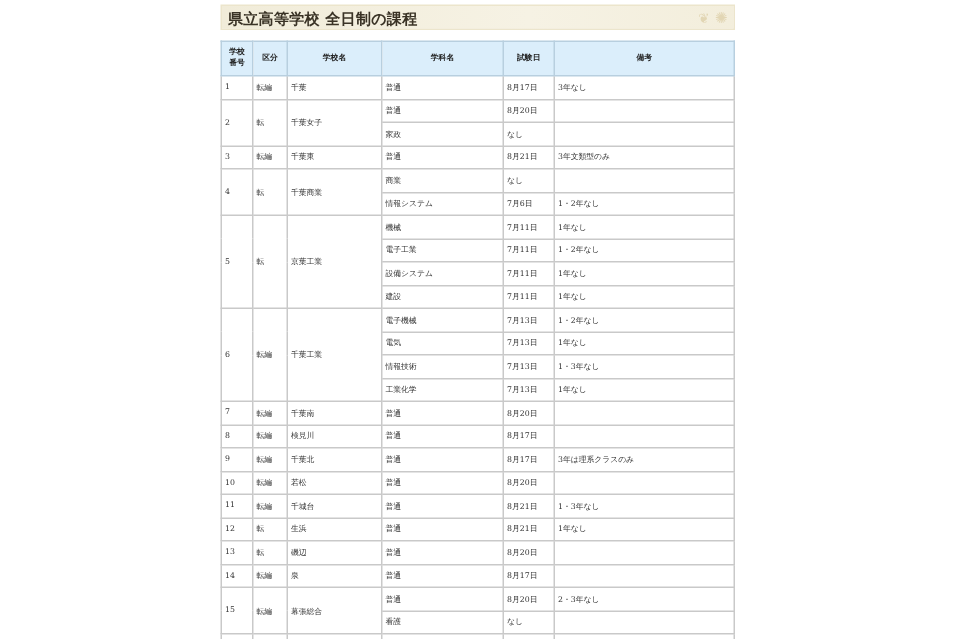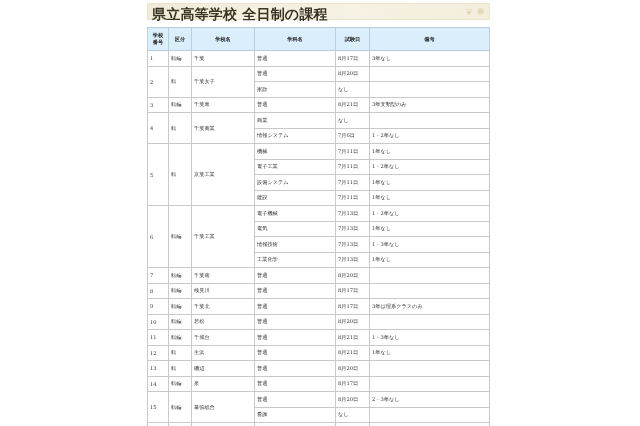--- a/index.html
+++ b/index.html
@@ -1,21 +1,21 @@
 <!DOCTYPE html>
 <html><head>
 <meta charset="utf-8">
 <style>
   html, body { margin:0; padding:0; background:#ffffff; }
   body { width:640px; height:426px; overflow:hidden; position:relative;
          font-family:"DejaVu Serif","Liberation Serif",serif; color:#333; }
   .page { position:absolute; left:147px; top:3px; width:343px; }
   .title-bar { height:17px; background:linear-gradient(90deg,#f1ecd9 0%,#f6f2e4 60%,#f3eedc 100%);
                border:1px solid #ece5cc; position:relative; box-sizing:border-box; }
-  .title-text { position:absolute; left:4px; top:2px; font-size:14px; font-weight:bold; color:#3a3326; letter-spacing:0.2px; }
+  .title-text { position:absolute; left:4px; top:2px; font-size:10px; font-weight:bold; color:#3a3326; letter-spacing:0.2px; }
   .deco { position:absolute; top:3px; font-size:9px; color:#e2d6b4; }
   .deco.leaf { right:16px; }
   .deco.shell { right:4px; font-size:10px; top:2px; }
   table { position:absolute; left:0; top:24px; width:342px; border-collapse:collapse; table-layout:fixed; font-size:5.2px; }
   th, td { border:1px solid #c9c9c9; padding:0 2px; height:14.5px; vertical-align:middle; text-align:left; white-space:nowrap; overflow:hidden; }
   th { background:#dbeefb; height:22px; text-align:center; font-weight:bold; color:#222; border-color:#b8cfdf; line-height:7px; }
   td { background:#fff; color:#333; }
   col.c1 { width:21px; } col.c2 { width:23px; } col.c3 { width:63px; }
   col.c4 { width:81px; } col.c5 { width:34px; } col.c6 { width:120px; }
 </style>

